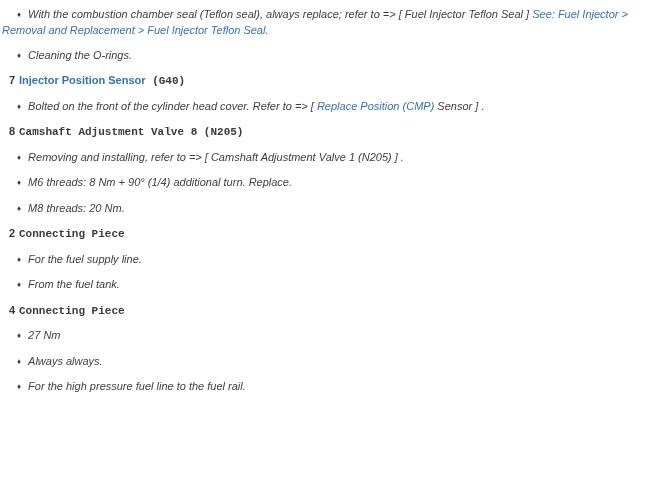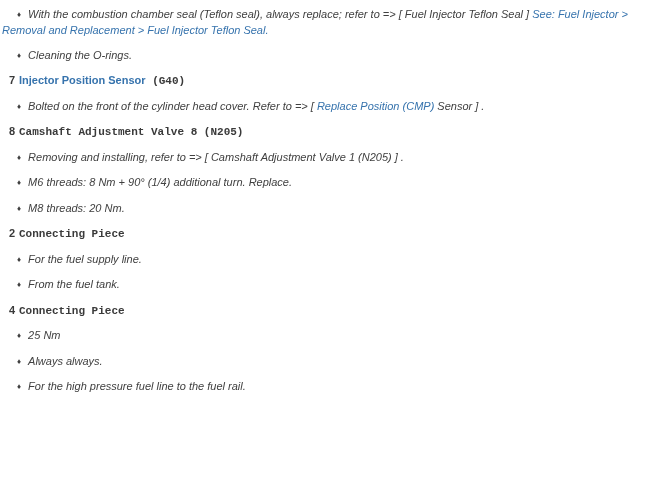--- a/index.html
+++ b/index.html
@@ -33,16 +33,16 @@
     <div class="block heading"><span class="num">7</span><span class="wrap"><a class="seg-link">Injector Position Sensor</a><span class="seg-text"> (G40)</span></span></div>
     <div class="block bullet"><span class="bullet-glyph">♦</span><span class="wrap"><span class="seg-text">Bolted on the front of the cylinder head cover. Refer to =&gt; [ </span><a class="seg-link">Replace Position (CMP)</a><span class="seg-text"> Sensor ] .</span></span></div>
     <div class="block heading"><span class="num">8</span><span class="wrap"><span class="seg-text">Camshaft Adjustment Valve 8 (N205)</span></span></div>
     <div class="block bullet"><span class="bullet-glyph">♦</span><span class="wrap"><span class="seg-text">Removing and installing, refer to =&gt; [ Camshaft Adjustment Valve 1 (N205) ] .</span></span></div>
     <div class="block bullet"><span class="bullet-glyph">♦</span><span class="wrap"><span class="seg-text">M6 threads: 8 Nm + 90° (1/4) additional turn. Replace.</span></span></div>
     <div class="block bullet"><span class="bullet-glyph">♦</span><span class="wrap"><span class="seg-text">M8 threads: 20 Nm.</span></span></div>
     <div class="block heading"><span class="num">2</span><span class="wrap"><span class="seg-text">Connecting Piece</span></span></div>
     <div class="block bullet"><span class="bullet-glyph">♦</span><span class="wrap"><span class="seg-text">For the fuel supply line.</span></span></div>
     <div class="block bullet"><span class="bullet-glyph">♦</span><span class="wrap"><span class="seg-text">From the fuel tank.</span></span></div>
     <div class="block heading"><span class="num">4</span><span class="wrap"><span class="seg-text">Connecting Piece</span></span></div>
-    <div class="block bullet"><span class="bullet-glyph">♦</span><span class="wrap"><span class="seg-text">25 Nm</span></span></div>
+    <div class="block bullet"><span class="bullet-glyph">♦</span><span class="wrap"><span class="seg-text">27 Nm</span></span></div>
     <div class="block bullet"><span class="bullet-glyph">♦</span><span class="wrap"><span class="seg-text">Always always.</span></span></div>
     <div class="block bullet"><span class="bullet-glyph">♦</span><span class="wrap"><span class="seg-text">For the high pressure fuel line to the fuel rail.</span></span></div>
   </div>
 
 </body></html>

